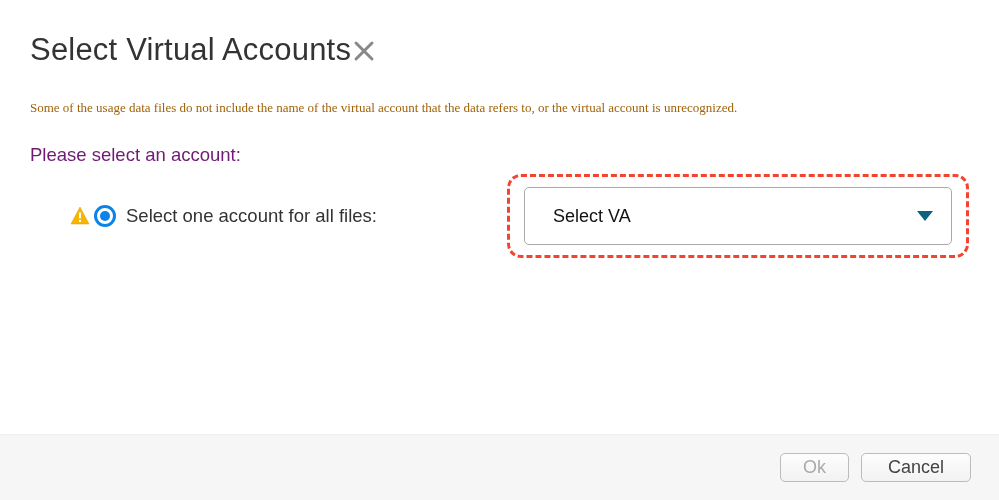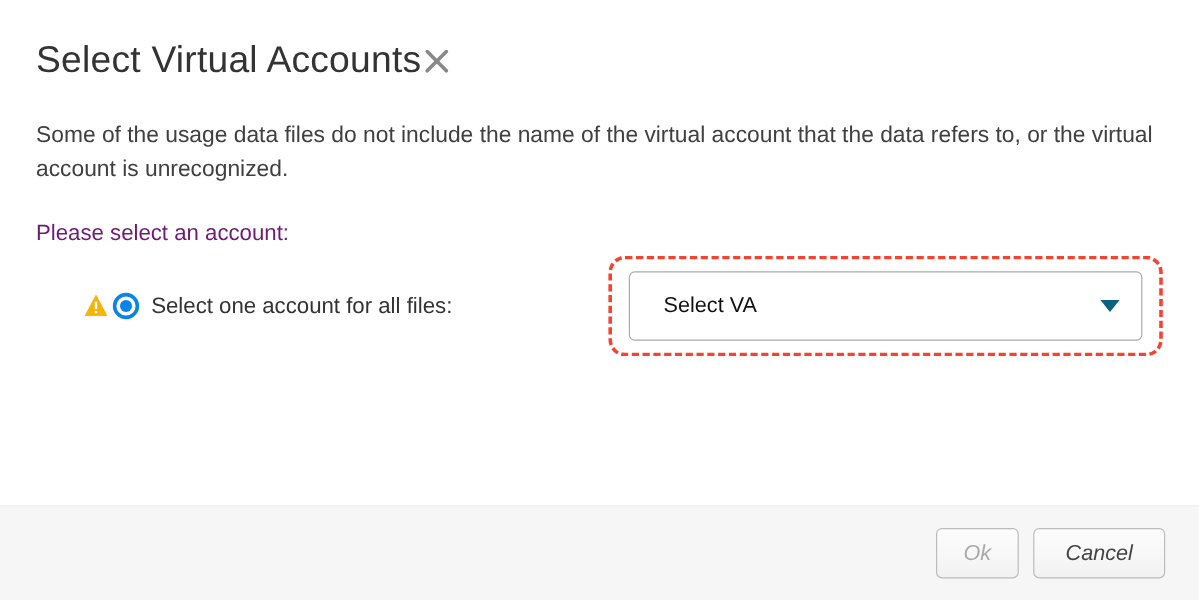--- a/index.html
+++ b/index.html
@@ -38,24 +38,25 @@
       color: #888;
       padding: 2px;
       margin-top: 6px;
     }
     .close-btn svg { display: block; }
     .dialog-body {
       padding: 30px 30px 0 30px;
       flex: 1;
     }
     .description {
-      font-size: 19px;
-      color: #404040;
+      font-size: 13px;
+      color: #a16207;
       line-height: 1.55;
       margin-bottom: 26px;
+      font-family: Liberation Serif, serif;
     }
     .prompt {
       font-size: 18.5px;
       color: #701a75;
       margin-bottom: 26px;
     }
     .option-row {
       display: flex;
       align-items: center;
       padding-left: 40px;
@@ -140,28 +141,27 @@
     }
     .dialog-footer {
       background: #f6f6f6;
       border-top: 1px solid #eee;
       padding: 18px 28px;
       display: flex;
       justify-content: flex-end;
       gap: 12px;
     }
     .btn {
-      height: 42px;
+      height: 29px;
       padding: 0 22px;
       border: 1px solid #bcbcbc;
       border-radius: 5px;
       background: linear-gradient(#fdfdfd, #f2f2f2);
       font-size: 18px;
       cursor: pointer;
-      font-style: italic;
     }
     .btn.ok {
       color: #aaa;
     }
     .btn.cancel {
       color: #444;
       padding: 0 26px;
     }
   </style>
 </head>

